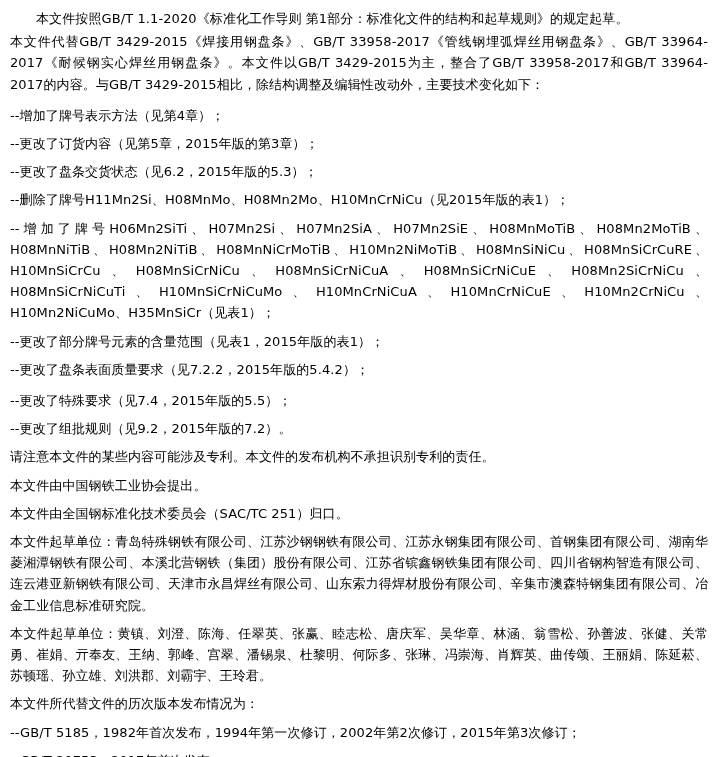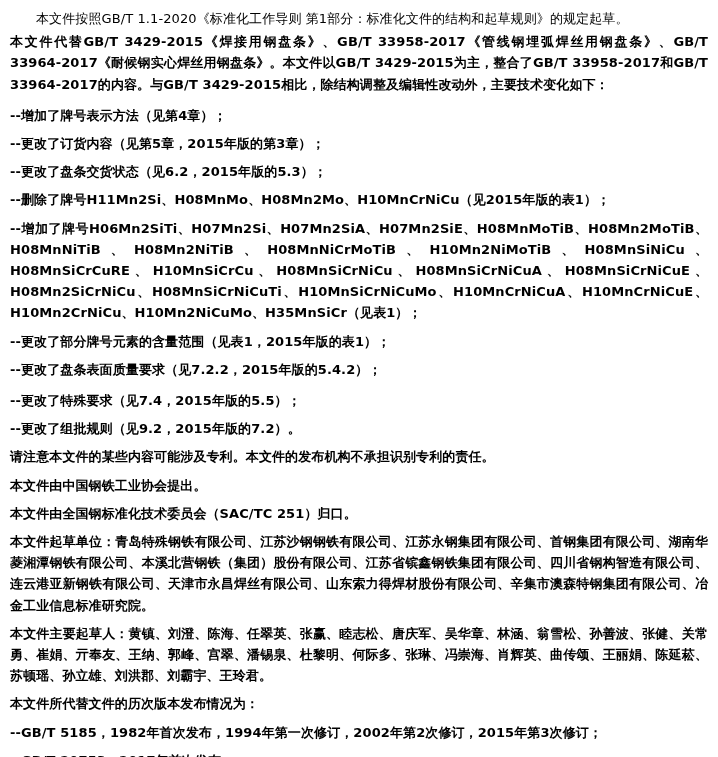--- a/index.html
+++ b/index.html
@@ -25,21 +25,20 @@
     line-height: 21.2px;
     text-align: justify;
     text-justify: inter-ideograph;
     letter-spacing: 0.1px;
   }
   p.indent {
     text-indent: 26px;
   }
   p.flush {
     text-indent: 0;
-    font-weight: bold;
   }
   .spacer-sm { height: 3px; }
 </style>
 </head>
 <body>
 
 <div id="page">
 
   <p class="indent">本文件按照GB/T 1.1-2020《标准化工作导则 第1部分：标准化文件的结构和起草规则》的规定起草。</p>
   <p class="flush">本文件代替GB/T 3429-2015《焊接用钢盘条》、GB/T 33958-2017《管线钢埋弧焊丝用钢盘条》、GB/T 33964-2017《耐候钢实心焊丝用钢盘条》。本文件以GB/T 3429-2015为主，整合了GB/T 33958-2017和GB/T 33964-2017的内容。与GB/T 3429-2015相比，除结构调整及编辑性改动外，主要技术变化如下：</p>
@@ -65,21 +64,21 @@
   <p class="flush">--更改了组批规则（见9.2，2015年版的7.2）。</p>
   <div class="spacer-sm"></div>
   <p class="flush">请注意本文件的某些内容可能涉及专利。本文件的发布机构不承担识别专利的责任。</p>
   <div class="spacer-sm"></div>
   <p class="flush">本文件由中国钢铁工业协会提出。</p>
   <div class="spacer-sm"></div>
   <p class="flush">本文件由全国钢标准化技术委员会（SAC/TC 251）归口。</p>
   <div class="spacer-sm"></div>
   <p class="flush">本文件起草单位：青岛特殊钢铁有限公司、江苏沙钢钢铁有限公司、江苏永钢集团有限公司、首钢集团有限公司、湖南华菱湘潭钢铁有限公司、本溪北营钢铁（集团）股份有限公司、江苏省镔鑫钢铁集团有限公司、四川省钢构智造有限公司、连云港亚新钢铁有限公司、天津市永昌焊丝有限公司、山东索力得焊材股份有限公司、辛集市澳森特钢集团有限公司、冶金工业信息标准研究院。</p>
   <div class="spacer-sm"></div>
-  <p class="flush">本文件主要起草人：黄镇、刘澄、陈海、任翠英、张赢、睦志松、唐庆军、吴华章、林涵、翁雪松、孙善波、张健、关常勇、崔娟、亓奉友、王纳、郭峰、宫翠、潘锡泉、杜黎明、何际多、张琳、冯崇海、肖辉英、曲传颂、王丽娟、陈延菘、苏顿瑶、孙立雄、刘洪郡、刘霸宇、王玲君。</p>
+  <p class="flush">本文件起草单位：黄镇、刘澄、陈海、任翠英、张赢、睦志松、唐庆军、吴华章、林涵、翁雪松、孙善波、张健、关常勇、崔娟、亓奉友、王纳、郭峰、宫翠、潘锡泉、杜黎明、何际多、张琳、冯崇海、肖辉英、曲传颂、王丽娟、陈延菘、苏顿瑶、孙立雄、刘洪郡、刘霸宇、王玲君。</p>
   <div class="spacer-sm"></div>
   <p class="flush">本文件所代替文件的历次版本发布情况为：</p>
   <div class="spacer-sm"></div>
   <p class="flush">--GB/T 5185，1982年首次发布，1994年第一次修订，2002年第2次修订，2015年第3次修订；</p>
   <div class="spacer-sm"></div>
   <p class="flush">--GB/T 20753，2017年首次发布；</p>
   <div class="spacer-sm"></div>
   <p class="flush">--GB/T 33964，2017年首次发布。</p>
 
 </div>

